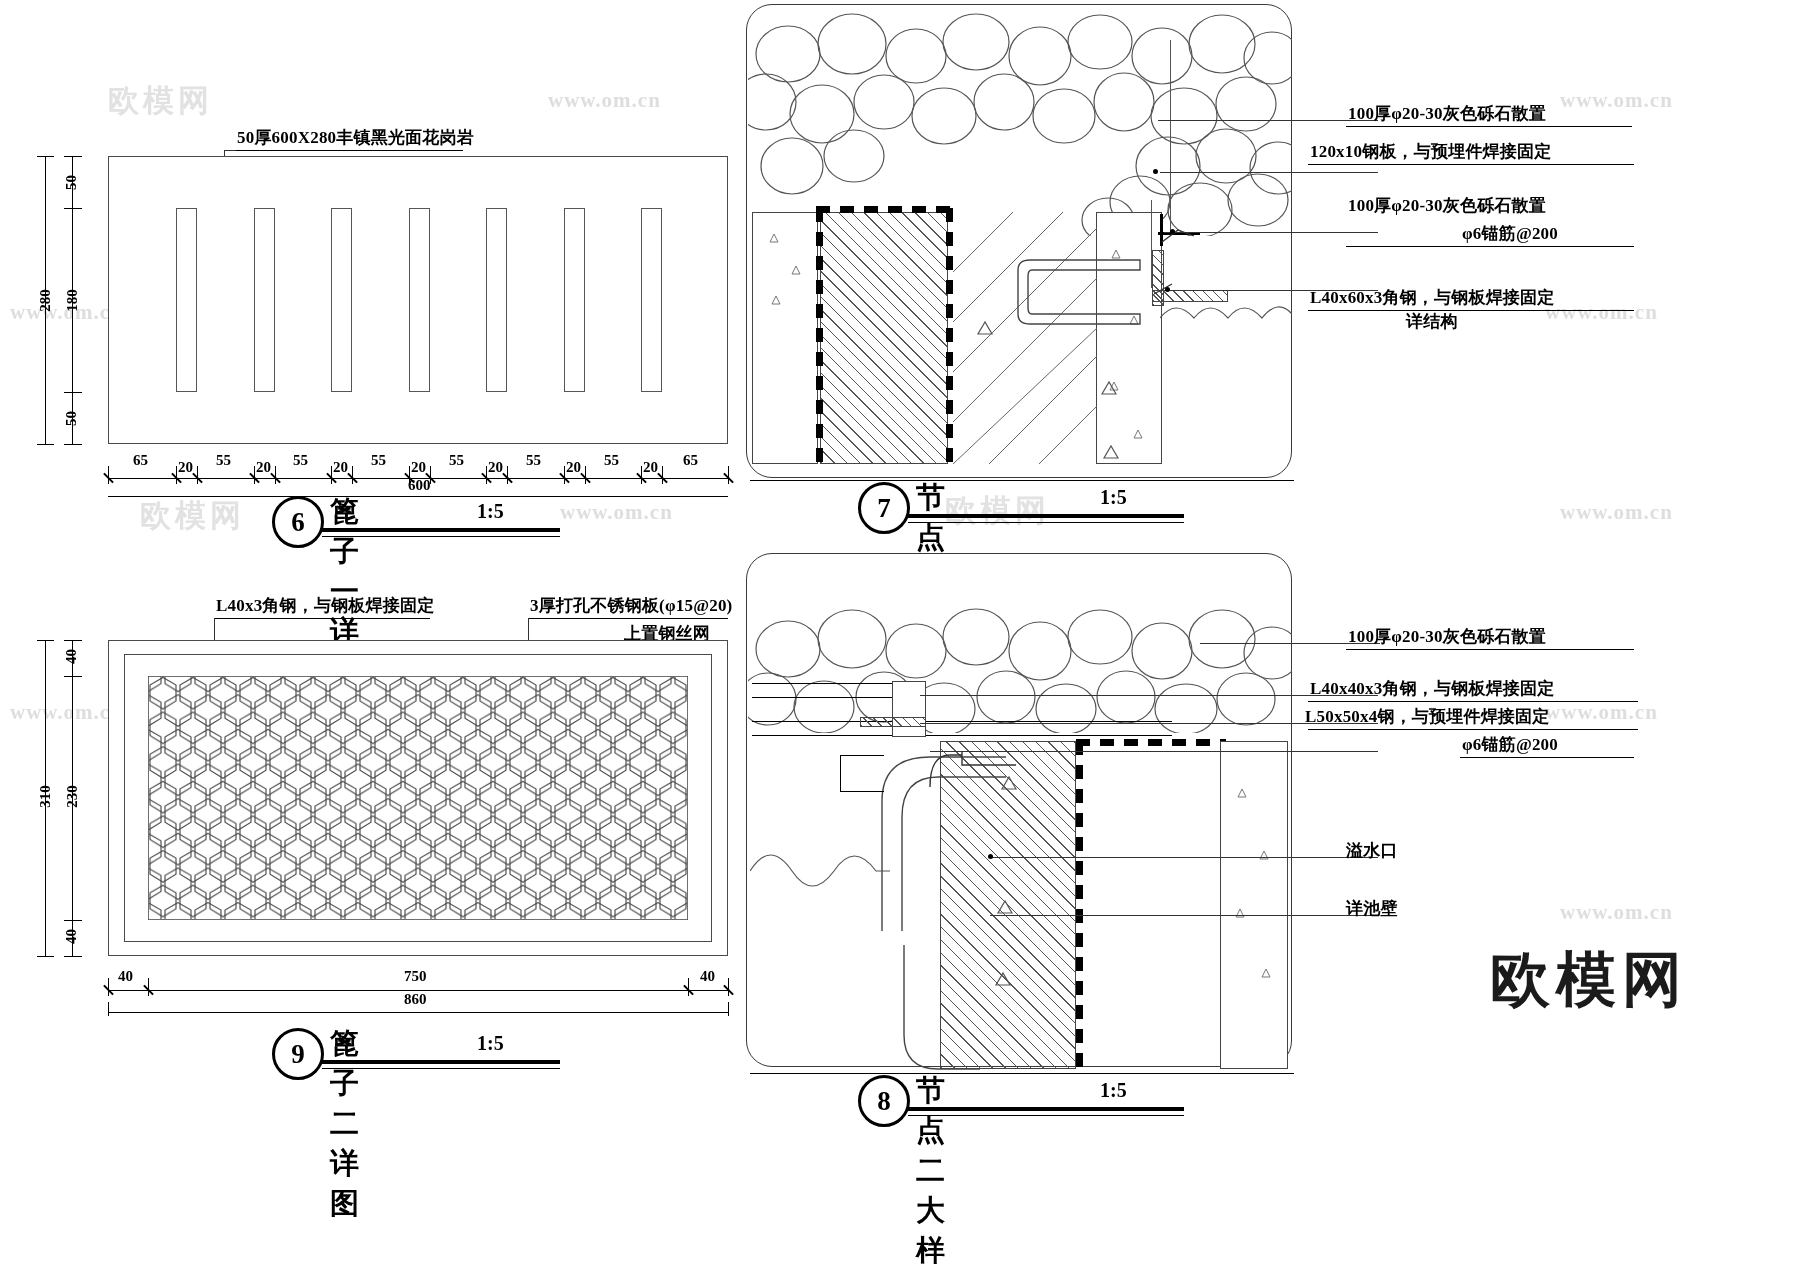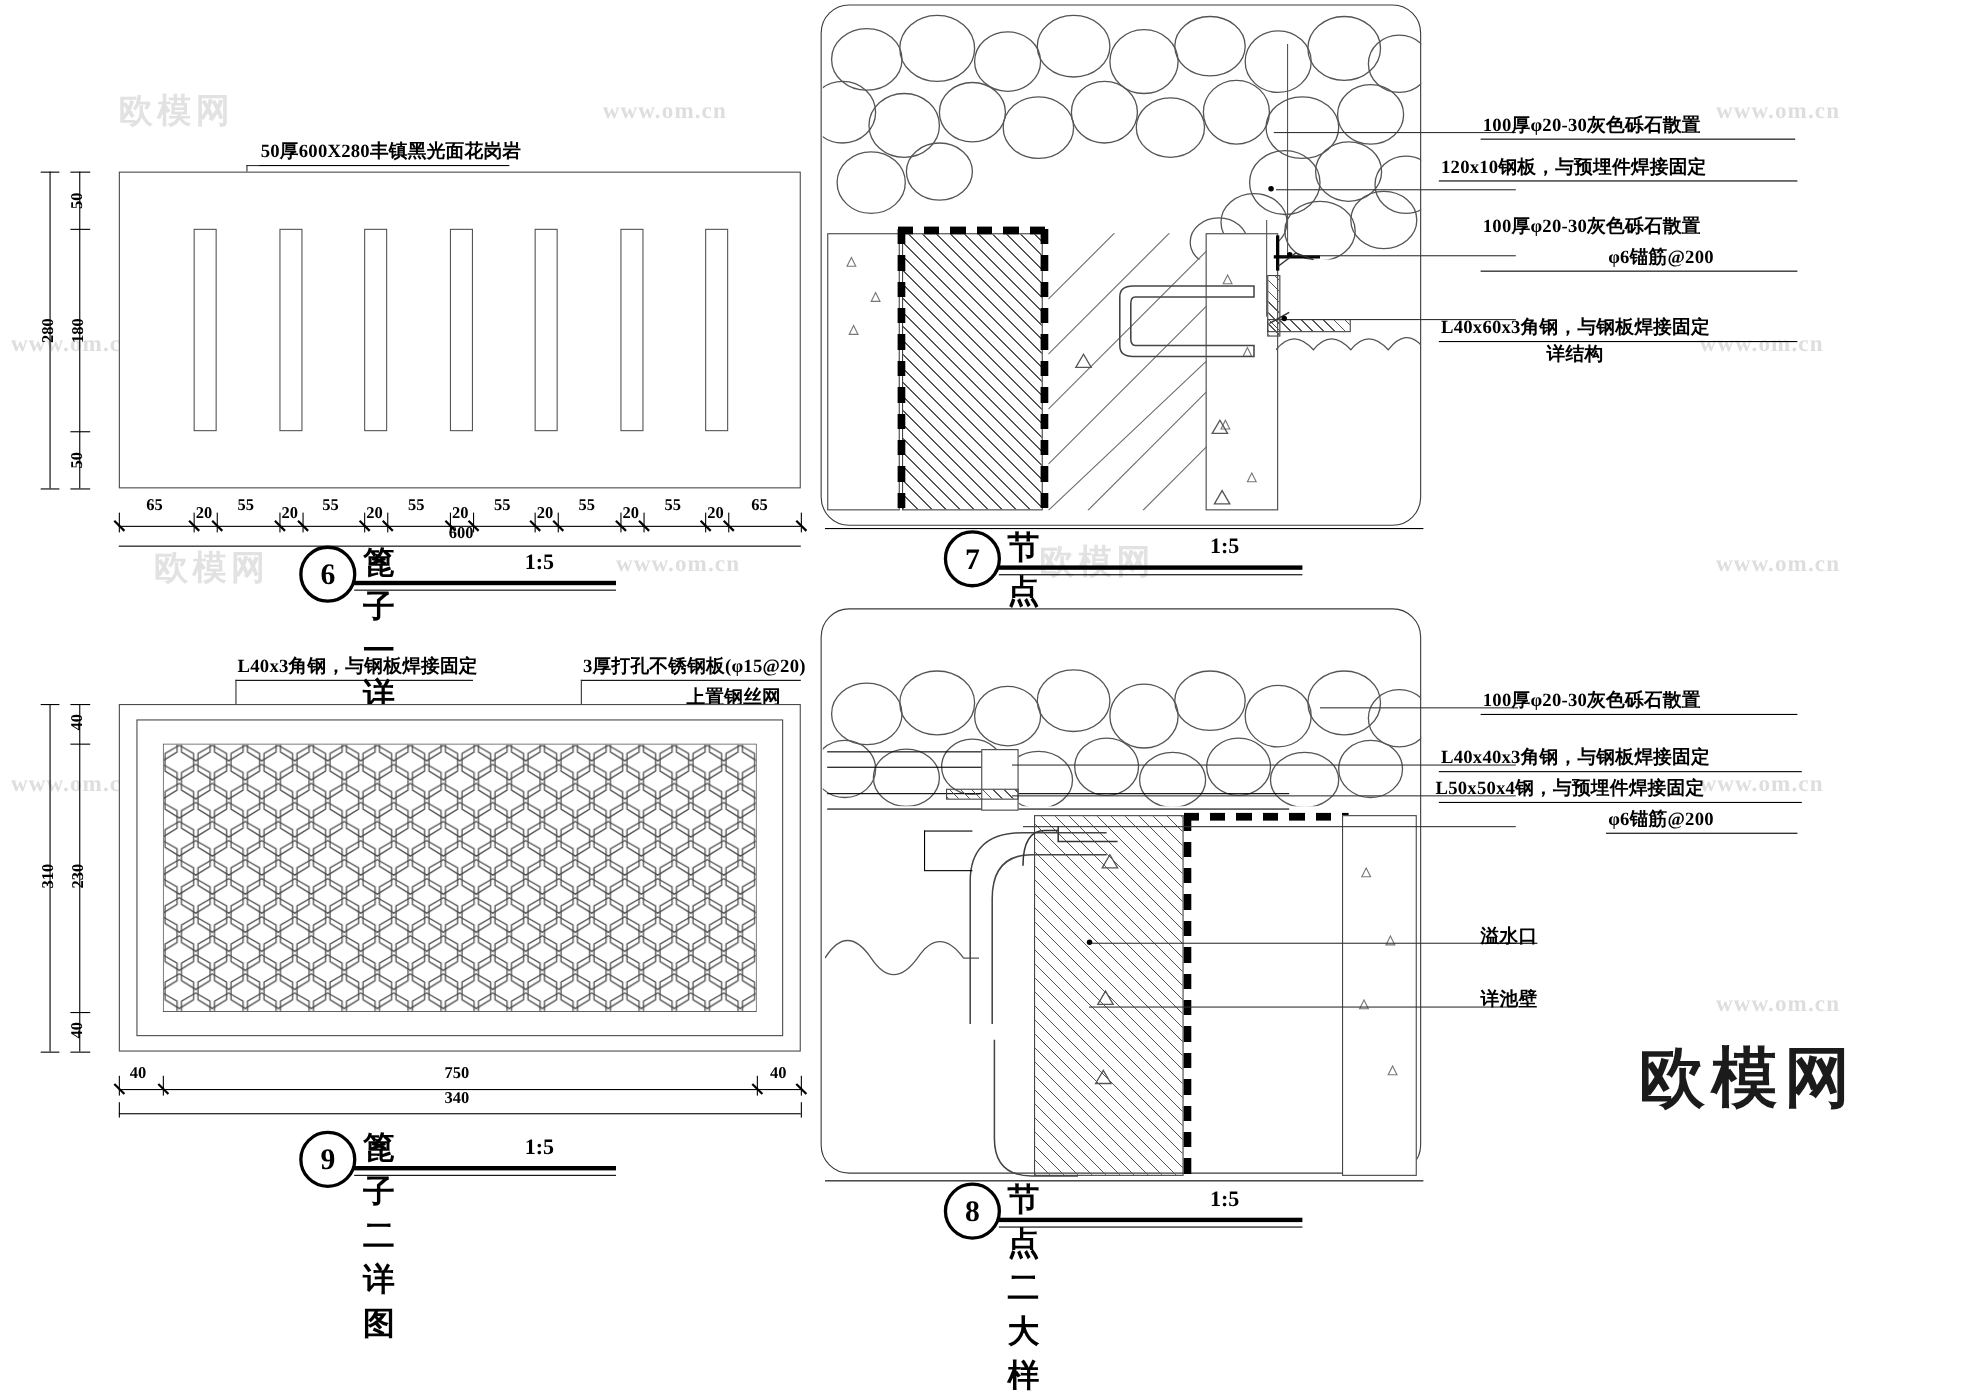--- a/index.html
+++ b/index.html
@@ -252,21 +252,21 @@
     <div class="slash" style="left:142px;top:409px;"></div>
     <div class="slash" style="left:682px;top:409px;"></div>
     <div class="slash" style="left:722px;top:409px;"></div>
     <div class="dimtxt" style="left:118px;top:388px;">40</div>
     <div class="dimtxt" style="left:404px;top:388px;">750</div>
     <div class="dimtxt" style="left:700px;top:388px;">40</div>
 
     <div class="ln hln" style="left:108px;top:432px;width:620px;"></div>
     <div class="ln vln" style="left:108px;top:422px;height:14px;"></div>
     <div class="ln vln" style="left:728px;top:422px;height:14px;"></div>
-    <div class="dimtxt" style="left:404px;top:411px;">340</div>
+    <div class="dimtxt" style="left:404px;top:411px;">860</div>
 
     <div class="titleblock" style="left:272px;top:448px;">
       <div class="tb-circle">9</div>
       <div class="tb-name">篦子二详图</div>
       <div class="tb-scale" style="left:205px;">1:5</div>
       <div class="tb-rule1" style="top:32px;width:238px;"></div>
       <div class="tb-rule2" style="top:40px;width:238px;"></div>
     </div>
   </div>
 
@@ -507,21 +507,21 @@
 
     <div class="txt cn" style="left:570px;top:134px;">L40x40x3角钢，与钢板焊接固定</div>
     <div class="ln hln" style="left:568px;top:156px;width:330px;"></div>
 
     <div class="txt cn" style="left:550px;top:162px;margin-left:15px;">L50x50x4钢，与预埋件焊接固定</div>
     <div class="ln hln" style="left:568px;top:184px;width:330px;"></div>
 
     <div class="txt cn" style="left:722px;top:190px;">φ6锚筋@200</div>
     <div class="ln hln" style="left:720px;top:212px;width:174px;"></div>
 
-    <div class="txt cn" style="left:606px;top:296px;text-decoration:underline;">溢水口</div>
+    <div class="txt cn" style="left:606px;top:296px;">溢水口</div>
     <div class="txt cn" style="left:606px;top:354px;">详池壁</div>
 
     <div class="ln hln" style="left:10px;top:528px;width:544px;"></div>
 
     <div class="titleblock" style="left:118px;top:530px;">
       <div class="tb-circle">8</div>
       <div class="tb-name">节点二大样图</div>
       <div class="tb-scale" style="left:242px;">1:5</div>
       <div class="tb-rule1" style="top:32px;width:276px;"></div>
       <div class="tb-rule2" style="top:40px;width:276px;"></div>

